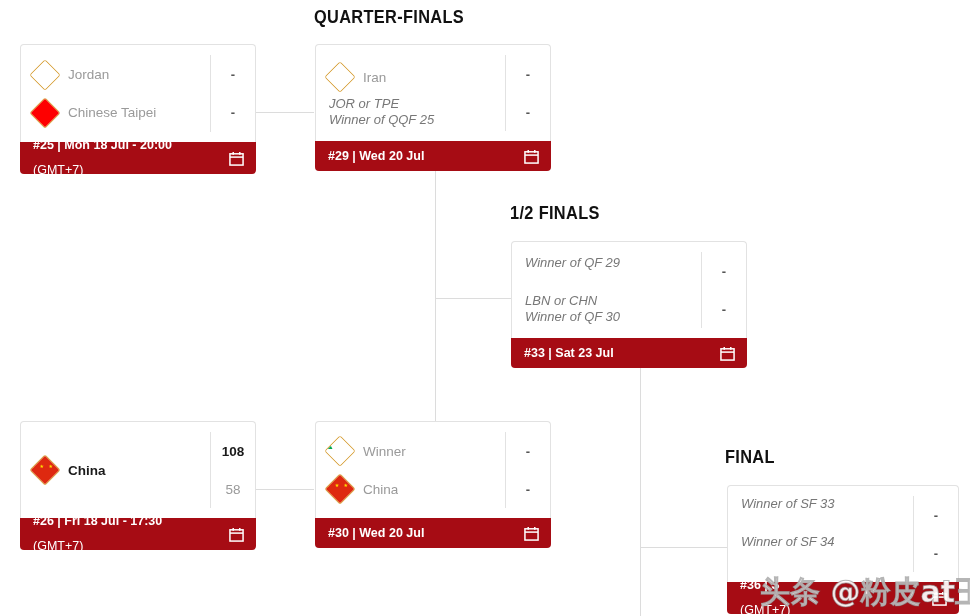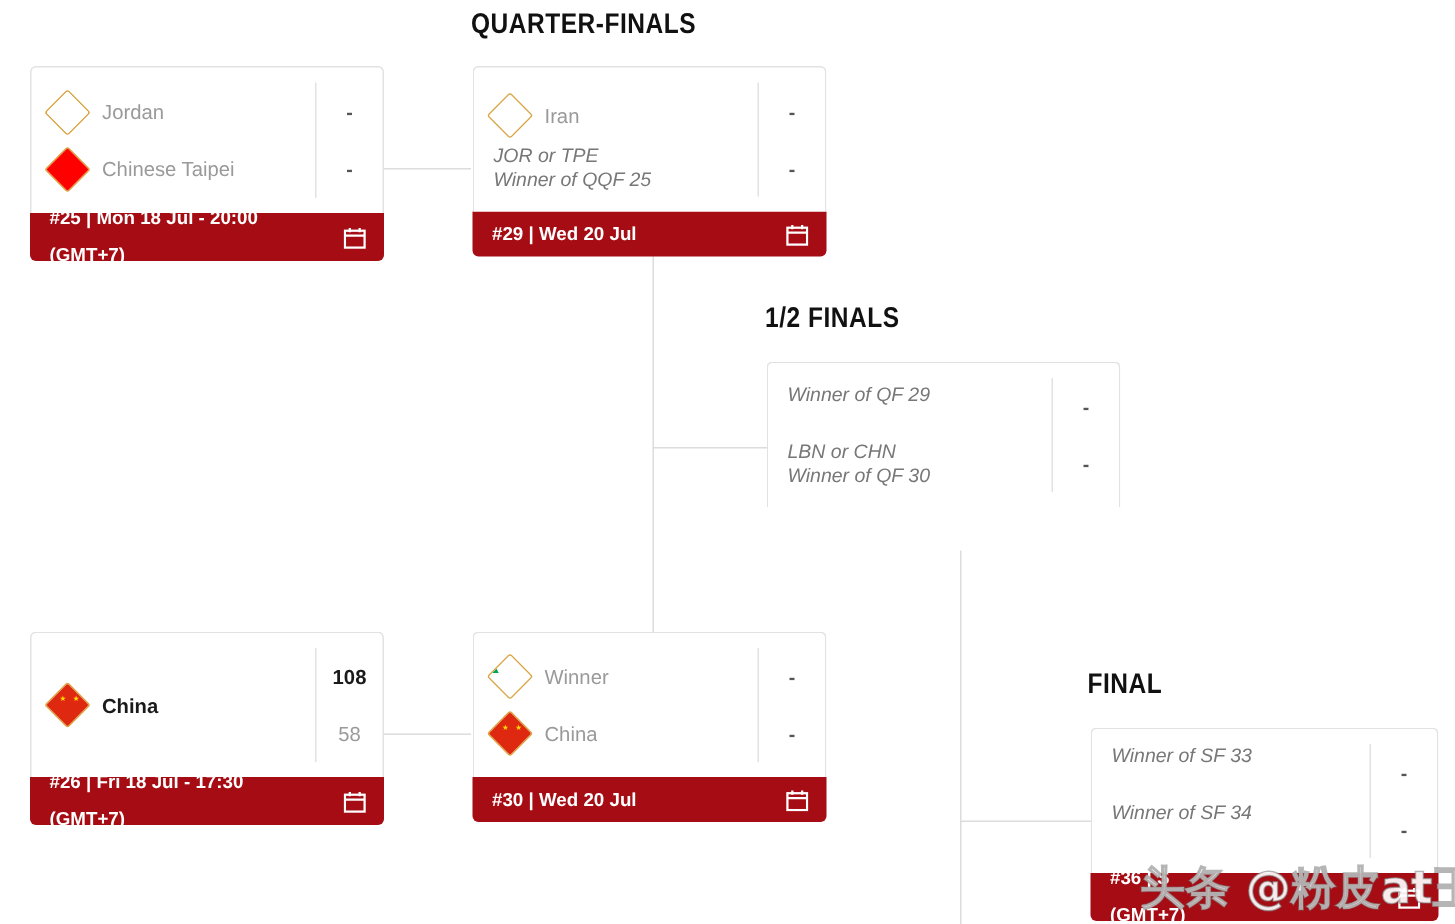--- a/index.html
+++ b/index.html
@@ -74,21 +74,21 @@
     background:#a60c14;
     color:#ffffff;
     border-radius:0 0 4px 4px;
     display:flex;align-items:center;justify-content:space-between;
     padding:0 12px 0 13px;
     box-sizing:border-box;
     height:30px;
   }
   .footer.tall{height:32px;}
   .ftxt{font-size:12.5px;font-weight:bold;line-height:13px;white-space:nowrap;}
-  .ftxt .sub{display:block;font-weight:bold;margin-top:12px;}
+  .ftxt .sub{display:block;font-weight:normal;margin-top:12px;}
   .cal{width:15px;height:15px;flex:0 0 15px;position:relative;}
   .cal svg{display:block;}
 
   .watermark{
     position:absolute;
     font-family:"DejaVu Sans","Liberation Sans",sans-serif;
     font-weight:bold;
     color:rgba(255,255,255,.92);
     -webkit-text-stroke:1px rgba(120,120,120,.55);
     white-space:nowrap;
@@ -290,20 +290,31 @@
             <span>LBN or CHN</span><br>
             <span>Winner of QF 30</span>
           </span>
         </div>
       </div>
       <div class="scores">
         <div class="sc dash">-</div>
         <div class="sc dash">-</div>
       </div>
     </div>
+    <div class="footer">
+      <span class="ftxt">#33 | Sat 23 Jul</span>
+      <span class="cal">
+        <svg width="15" height="15" viewBox="0 0 16 16">
+            <rect x="1" y="3" width="14" height="12" fill="none" stroke="#fff" stroke-width="1.6"></rect>
+            <line x1="1" y1="6.5" x2="15" y2="6.5" stroke="#fff" stroke-width="1.6"></line>
+            <line x1="4.5" y1="1" x2="4.5" y2="4" stroke="#fff" stroke-width="1.6"></line>
+            <line x1="11.5" y1="1" x2="11.5" y2="4" stroke="#fff" stroke-width="1.6"></line>
+          </svg>
+      </span>
+    </div>
   </div>
 
   <div class="match" style="left:727px;top:485px;width:232px;">
     <div class="card" style="height:97px;">
       <div class="teams">
         <div class="prow" style="height:38px;">
           <span class="placeholder">Winner of SF 33</span>
         </div>
         <div class="prow" style="height:38px;">
           <span class="placeholder">Winner of SF 34</span>

